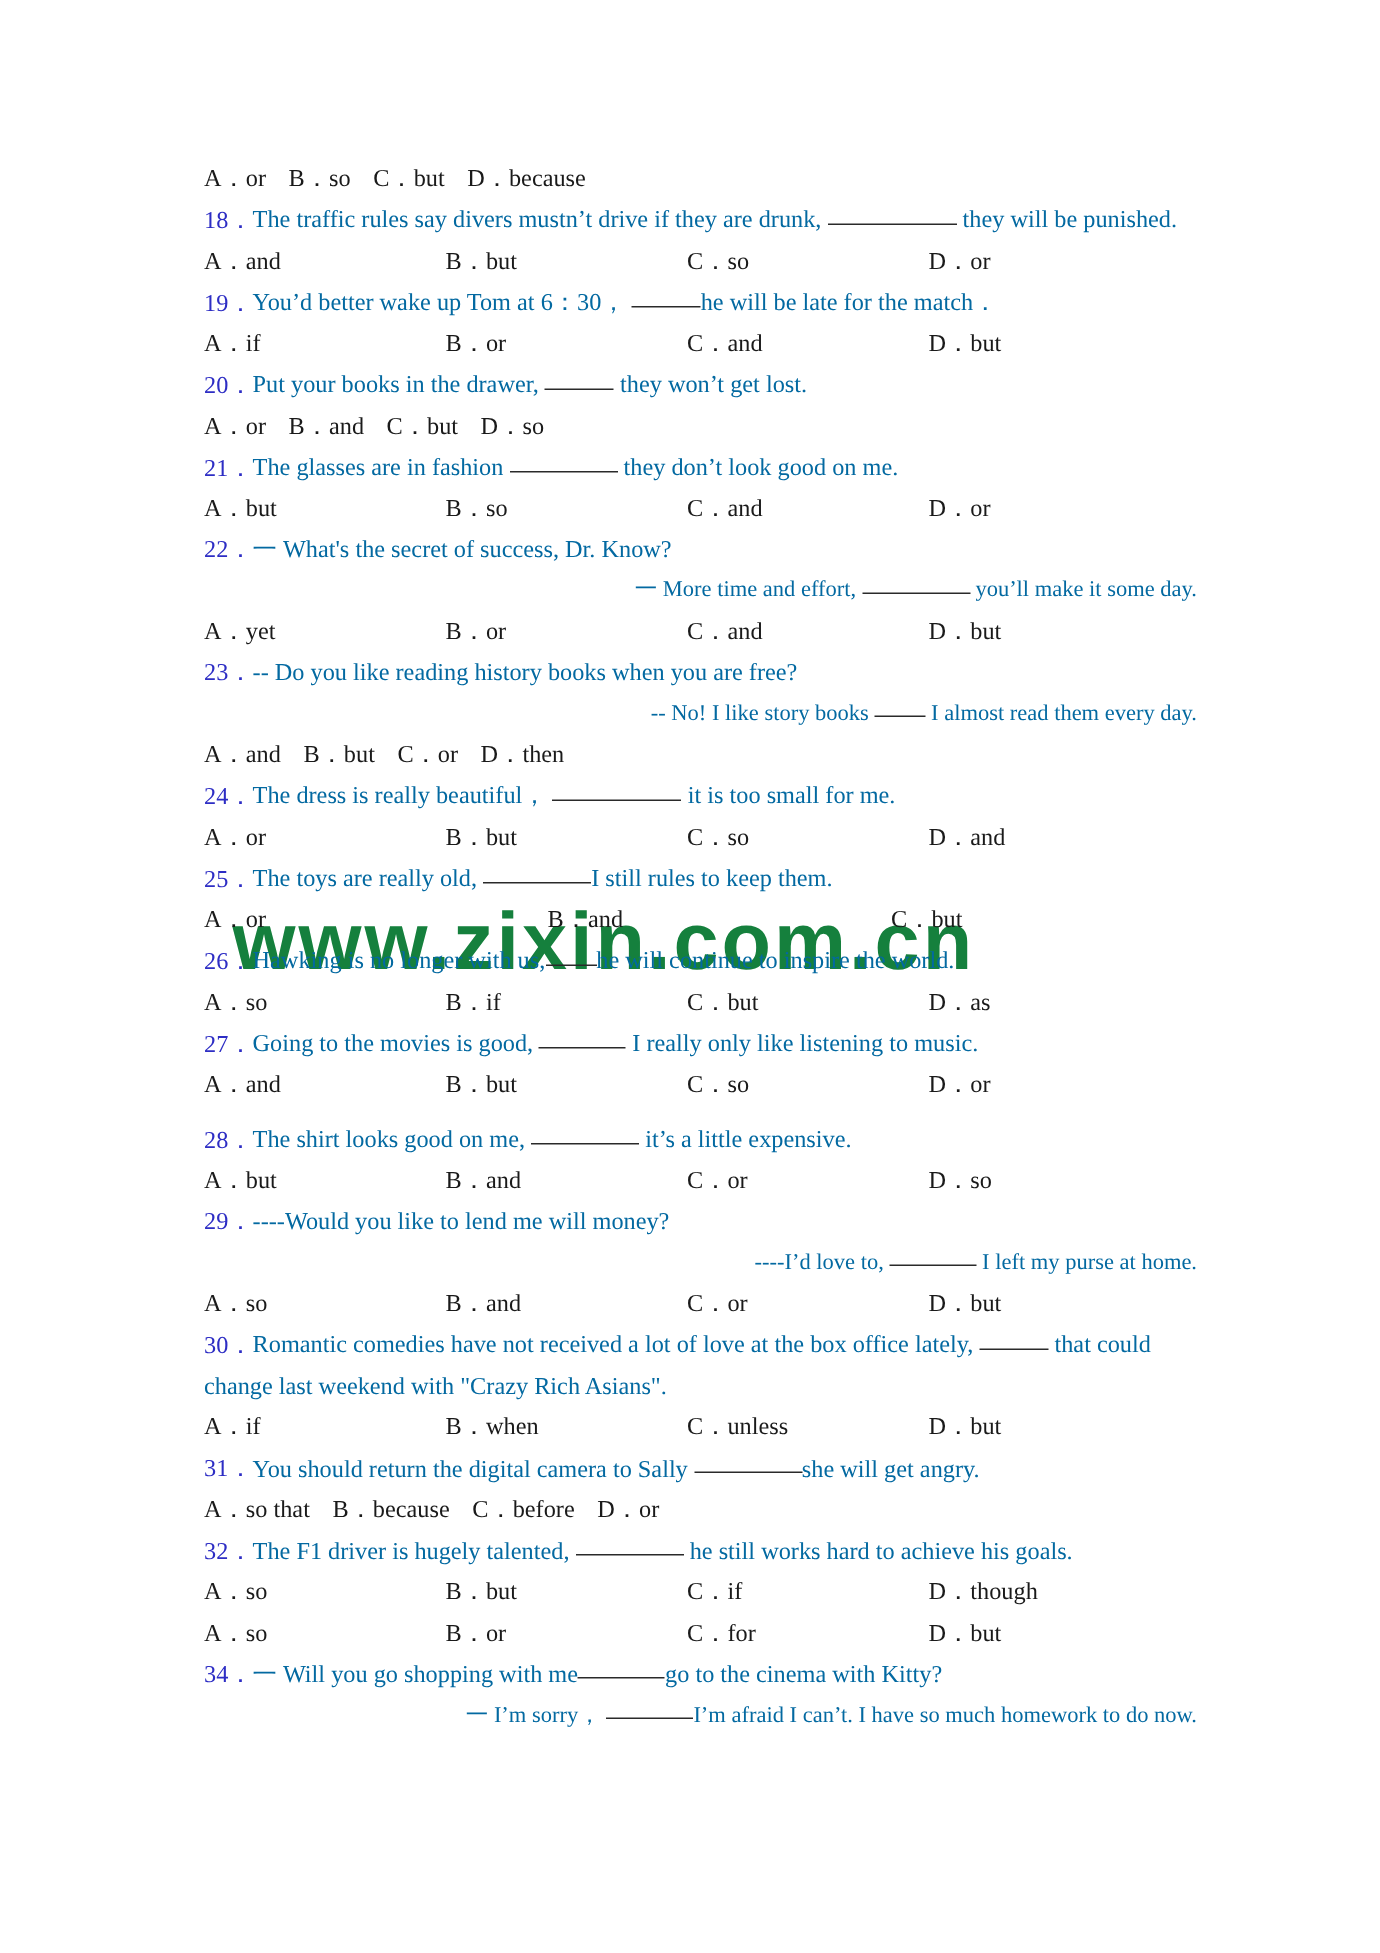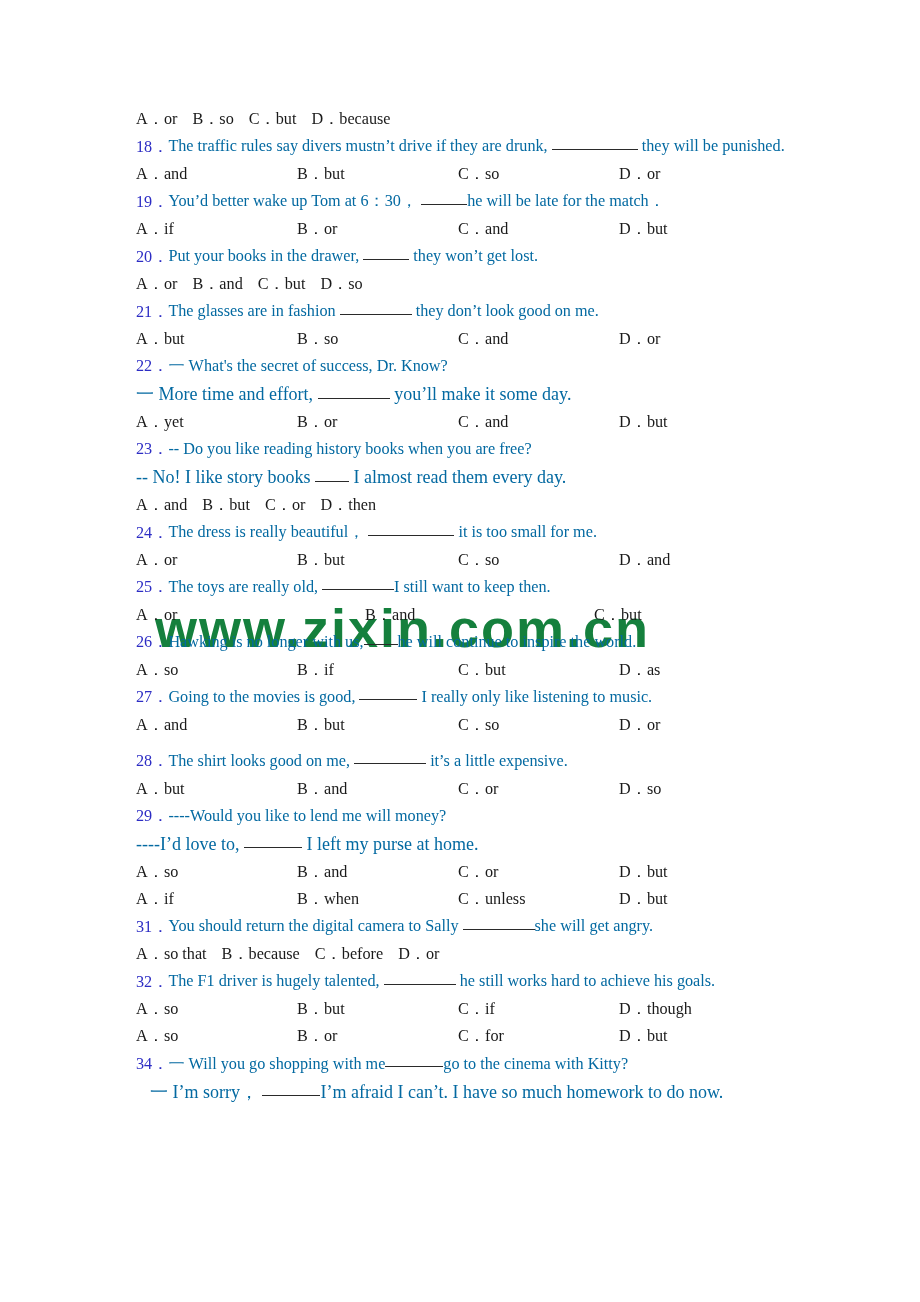--- a/index.html
+++ b/index.html
@@ -109,23 +109,24 @@
   
   .opts.inline .op {
     width: auto;
     margin-right: 15px;
   }
   .opts.inline .op:last-child { margin-right: 0; }
 
   
   .dlg {
     display: block;
-    font-size: 18px;
+    font-size: 15px;
     line-height: 27.3px;
     white-space: nowrap;
+    text-align: right;
   }
   .dlg.ind { padding-left: 14px; }
 
   .spacer-sm { height: 9px; }
 </style>
 </head>
 <body>
 
 <div id="watermark">www.zixin.com.cn</div>
 
@@ -152,38 +153,39 @@
     <div class="dlg"><span class="qtext">一 More time and effort,</span> <span class="blank b-l"></span> <span class="qtext">you’ll make it some day.</span></div>
     <div class="opts cols4"><span class="op">A．yet</span><span class="op">B．or</span><span class="op">C．and</span><span class="op">D．but</span></div>
 
     <div class="line q-line"><span class="qnum">23．</span><span class="qtext">-- Do you like reading history books when you are free?</span></div>
     <div class="dlg"><span class="qtext">-- No! I like story books</span> <span class="blank b-xs"></span> <span class="qtext">I almost read them every day.</span></div>
     <div class="opts inline"><span class="op">A．and</span><span class="op">B．but</span><span class="op">C．or</span><span class="op">D．then</span></div>
 
     <div class="line q-line"><span class="qnum">24．</span><span class="qtext">The dress is really beautiful，</span> <span class="blank b-xl"></span> <span class="qtext">it is too small for me.</span></div>
     <div class="opts cols4"><span class="op">A．or</span><span class="op">B．but</span><span class="op">C．so</span><span class="op">D．and</span></div>
 
-    <div class="line q-line"><span class="qnum">25．</span><span class="qtext">The toys are really old,</span> <span class="blank b-l"></span><span class="qtext">I still want to keep then.</span></div>
+    <div class="line q-line"><span class="qnum">25．</span><span class="qtext">The toys are really old,</span> <span class="blank b-l"></span><span class="qtext">I still rules to keep them.</span></div>
     <div class="opts cols3wide"><span class="op">A．or</span><span class="op">B．and</span><span class="op">C．but</span></div>
 
     <div class="line q-line"><span class="qnum">26．</span><span class="qtext">Hawking is no longer with us,</span><span class="blank b-xs"></span><span class="qtext">he will continue to inspire the world.</span></div>
     <div class="opts cols4"><span class="op">A．so</span><span class="op">B．if</span><span class="op">C．but</span><span class="op">D．as</span></div>
 
     <div class="line q-line"><span class="qnum">27．</span><span class="qtext">Going to the movies is good,</span> <span class="blank b-m"></span> <span class="qtext">I really only like listening to music.</span></div>
     <div class="opts cols4"><span class="op">A．and</span><span class="op">B．but</span><span class="op">C．so</span><span class="op">D．or</span></div>
 
     <div class="spacer-sm"></div>
 
     <div class="line q-line"><span class="qnum">28．</span><span class="qtext">The shirt looks good on me,</span> <span class="blank b-l"></span> <span class="qtext">it’s a little expensive.</span></div>
     <div class="opts cols4"><span class="op">A．but</span><span class="op">B．and</span><span class="op">C．or</span><span class="op">D．so</span></div>
 
     <div class="line q-line"><span class="qnum">29．</span><span class="qtext">----Would you like to lend me will money?</span></div>
     <div class="dlg"><span class="qtext">----I’d love to,</span> <span class="blank b-m"></span> <span class="qtext">I left my purse at home.</span></div>
     <div class="opts cols4"><span class="op">A．so</span><span class="op">B．and</span><span class="op">C．or</span><span class="op">D．but</span></div>
 
+    <div class="line wrap q-line"><span class="qnum">30．</span><span class="qtext">Romantic comedies have not received a lot of love at the box office lately,</span> <span class="blank b-s"></span> <span class="qtext">that could change last weekend with "Crazy Rich Asians".</span></div>
     <div class="opts cols4"><span class="op">A．if</span><span class="op">B．when</span><span class="op">C．unless</span><span class="op">D．but</span></div>
 
     <div class="line q-line"><span class="qnum">31．</span><span class="qtext">You should return the digital camera to Sally</span> <span class="blank b-l"></span><span class="qtext">she will get angry.</span></div>
     <div class="opts inline"><span class="op">A．so that</span><span class="op">B．because</span><span class="op">C．before</span><span class="op">D．or</span></div>
 
     <div class="line q-line"><span class="qnum">32．</span><span class="qtext">The F1 driver is hugely talented,</span> <span class="blank b-l"></span> <span class="qtext">he still works hard to achieve his goals.</span></div>
     <div class="opts cols4"><span class="op">A．so</span><span class="op">B．but</span><span class="op">C．if</span><span class="op">D．though</span></div>
 
     <div class="opts cols4"><span class="op">A．so</span><span class="op">B．or</span><span class="op">C．for</span><span class="op">D．but</span></div>
 

